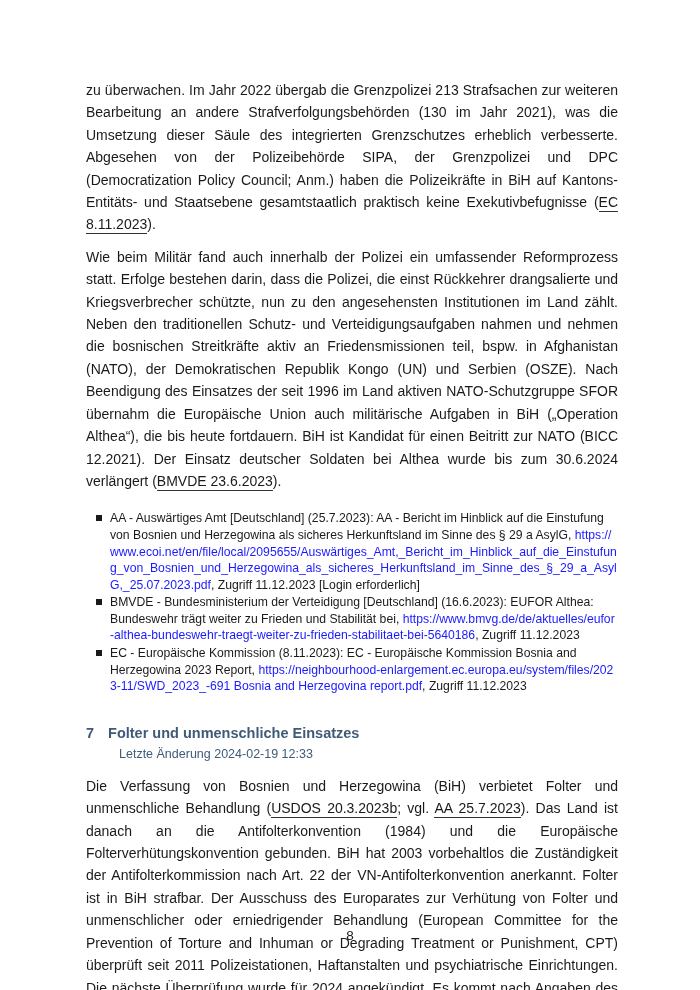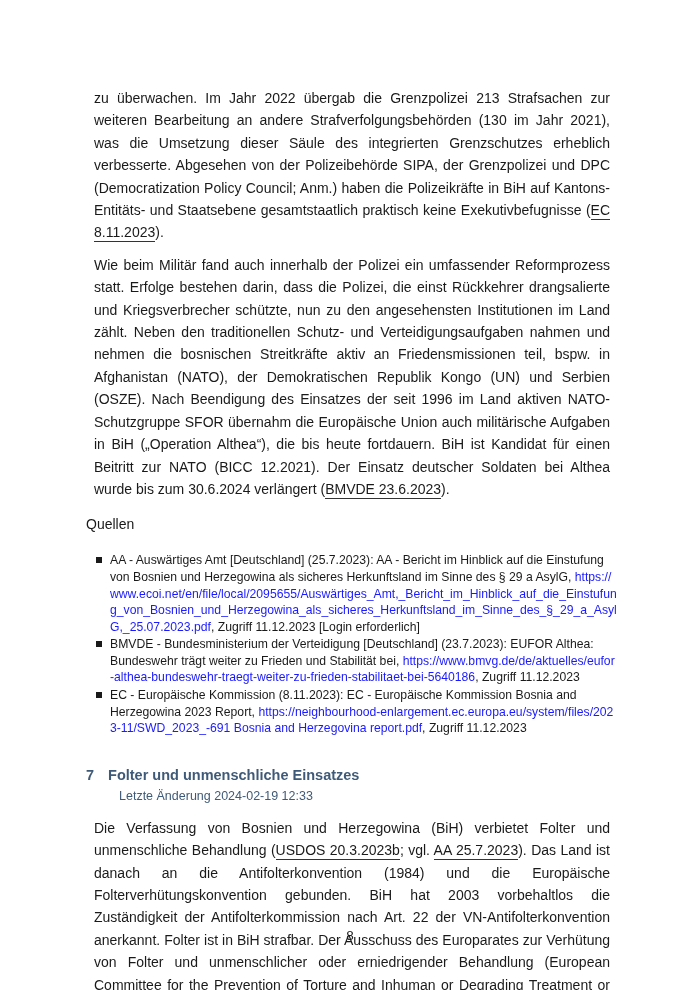--- a/index.html
+++ b/index.html
@@ -1,19 +1,19 @@
 <!DOCTYPE html>
 <html><head>
 <meta charset="utf-8">
 <style>
   html, body { margin: 0; padding: 0; background: #ffffff; }
   body { width: 700px; height: 990px; position: relative; overflow: hidden;
          font-family: "Liberation Sans", sans-serif; color: #1a1a1a; }
   .page { position: absolute; left: 86px; top: 79px; width: 532px; }
-  p.body { margin: 8px; font-size: 14px; line-height: 22.4px; text-align: justify; hyphens: manual; }
+  p.body { margin: 0; font-size: 14px; line-height: 22.4px; text-align: justify; hyphens: manual; }
   p.body + p.body { margin-top: 10px; }
   .cite { color: #1a1a1a; text-decoration: none; border-bottom: 1px solid #333; padding-bottom: 1px; }
   .sources-label { margin-top: 14px; font-size: 14px; line-height: 20px; }
   ul.sources { list-style: none; margin: 18px 0 0 0; padding: 0 0 0 10px; }
   ul.sources li { position: relative; padding-left: 14px; font-size: 12.2px; line-height: 16.6px; margin-bottom: 1px; }
   ul.sources li::before { content: ""; position: absolute; left: 0; top: 5px; width: 6px; height: 6px; background: #1a1a1a; }
   ul.sources li .url { color: #1a1aff; text-decoration: none; word-break: break-all; }
   h2.section { margin: 30px 0 0 0; font-size: 14.5px; font-weight: bold; color: #3f5a78; }
   h2.section .num { display: inline-block; width: 18px; }
   .changed { font-size: 12.5px; color: #3f5a78; margin-top: 6px; margin-bottom: 14px; margin-left: 33px; }
@@ -21,24 +21,23 @@
 </style>
 </head>
 <body>
 
 <div class="page">
   <div id="top-paras">
       <p class="body"><span>zu überwachen. Im Jahr 2022 übergab die Grenzpolizei 213 Strafsachen zur weiteren Bearbei­tung an andere Strafverfolgungsbehörden (130 im Jahr 2021), was die Umsetzung dieser Säule des integrierten Grenzschutzes erheblich verbesserte. Abgesehen von der Polizeibehörde SIPA, der Grenzpolizei und DPC (Democratization Policy Council; Anm.) haben die Polizeikräfte in BiH auf Kantons- Entitäts- und Staatsebene gesamtstaatlich praktisch keine Exekutivbefugnisse (</span><a class="cite" href="#">EC 8.11.2023</a><span>).</span></p>
       <p class="body"><span>Wie beim Militär fand auch innerhalb der Polizei ein umfassender Reformprozess statt. Er­folge bestehen darin, dass die Polizei, die einst Rückkehrer drangsalierte und Kriegsverbre­cher schützte, nun zu den angesehensten Institutionen im Land zählt. Neben den traditionellen Schutz- und Verteidigungsaufgaben nahmen und nehmen die bosnischen Streitkräfte aktiv an Friedensmissionen teil, bspw. in Afghanistan (NATO), der Demokratischen Republik Kongo (UN) und Serbien (OSZE). Nach Beendigung des Einsatzes der seit 1996 im Land aktiven NATO-Schutzgruppe SFOR übernahm die Europäische Union auch militärische Aufgaben in BiH („Operation Althea“), die bis heute fortdauern. BiH ist Kandidat für einen Beitritt zur NATO (BICC 12.2021). Der Einsatz deutscher Soldaten bei Althea wurde bis zum 30.6.2024 verlängert (</span><a class="cite" href="#">BMVDE 23.6.2023</a><span>).</span></p>
     </div>
 
-  <div class="sources-label">Quellen</div>
   <ul class="sources" id="sources-list">
       <li><span>AA - Auswärtiges Amt [Deutschland] (25.7.2023): AA - Bericht im Hinblick auf die Einstufung von Bosnien und Herzegowina als sicheres Herkunftsland im Sinne des § 29 a AsylG, </span><a class="url" href="#">https://www.ecoi.net/en/file/local/2095655/Auswärtiges_Amt,_Bericht_im_Hinblick_auf_die_Einstufung_von_Bosnien_und_Herzegowina_als_sicheres_Herkunftsland_im_Sinne_des_§_29_a_AsylG,_25.07.2023.pdf</a><span>, Zugriff 11.12.2023 [Login erforderlich]</span></li>
-      <li><span>BMVDE - Bundesministerium der Verteidigung [Deutschland] (23.7.2023): EUFOR Althea: Bundes­wehr trägt weiter zu Frieden und Stabilität bei, </span><a class="url" href="#">https://www.bmvg.de/de/aktuelles/eufor-althea-bundeswehr-traegt-weiter-zu-frieden-stabilitaet-bei-5640186</a><span>, Zugriff 11.12.2023</span></li>
+      <li><span>BMVDE - Bundesministerium der Verteidigung [Deutschland] (16.6.2023): EUFOR Althea: Bundes­wehr trägt weiter zu Frieden und Stabilität bei, </span><a class="url" href="#">https://www.bmvg.de/de/aktuelles/eufor-althea-bundeswehr-traegt-weiter-zu-frieden-stabilitaet-bei-5640186</a><span>, Zugriff 11.12.2023</span></li>
       <li><span>EC - Europäische Kommission (8.11.2023): EC - Europäische Kommission Bosnia and Herzegowina 2023 Report, </span><a class="url" href="#">https://neighbourhood-enlargement.ec.europa.eu/system/files/2023-11/SWD_2023_-691 Bosnia and Herzegovina report.pdf</a><span>, Zugriff 11.12.2023</span></li>
     </ul>
 
   <h2 class="section">
     <span class="num">7</span>
     <span>Folter und unmenschliche Einsatzes</span>
   </h2>
   <div class="changed">Letzte Änderung 2024-02-19 12:33</div>
 
   <div id="section-paras">

